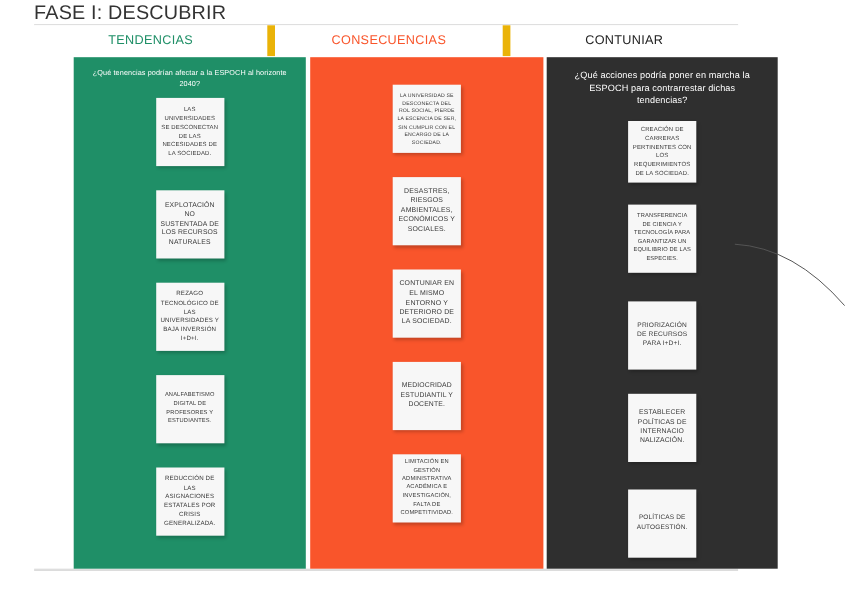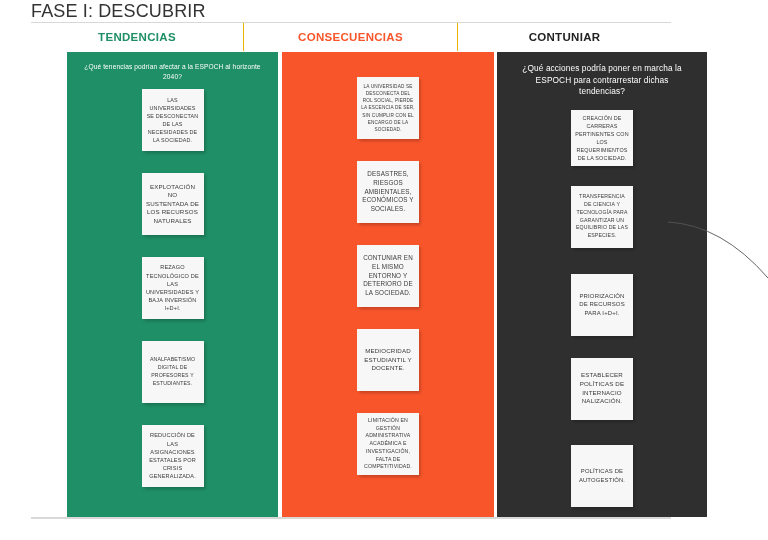--- a/index.html
+++ b/index.html
@@ -44,26 +44,26 @@
     width: 640px;
     height: 28px;
     display: flex;
   }
   .header-cell {
     height: 28px;
     display: flex;
     align-items: center;
     justify-content: center;
     font-size: 11.5px;
-    font-weight: bold;
+    font-weight: normal;
     letter-spacing: 0.3px;
     box-sizing: border-box;
     background: #ffffff;
   }
-  .header-cell.sep { border-left: 1px solid #eab308; }
+  .header-cell.sep { border-left: 7px solid #eab308; }
   .hc-1 { width: 212px; color: #1F8F67; }
   .hc-2 { width: 214px; color: #F9552B; }
   .hc-3 { width: 214px; color: #222222; }
 
   .columns {
     position: absolute;
     left: 0;
     top: 29px;
     width: 640px;
     height: 465px;

